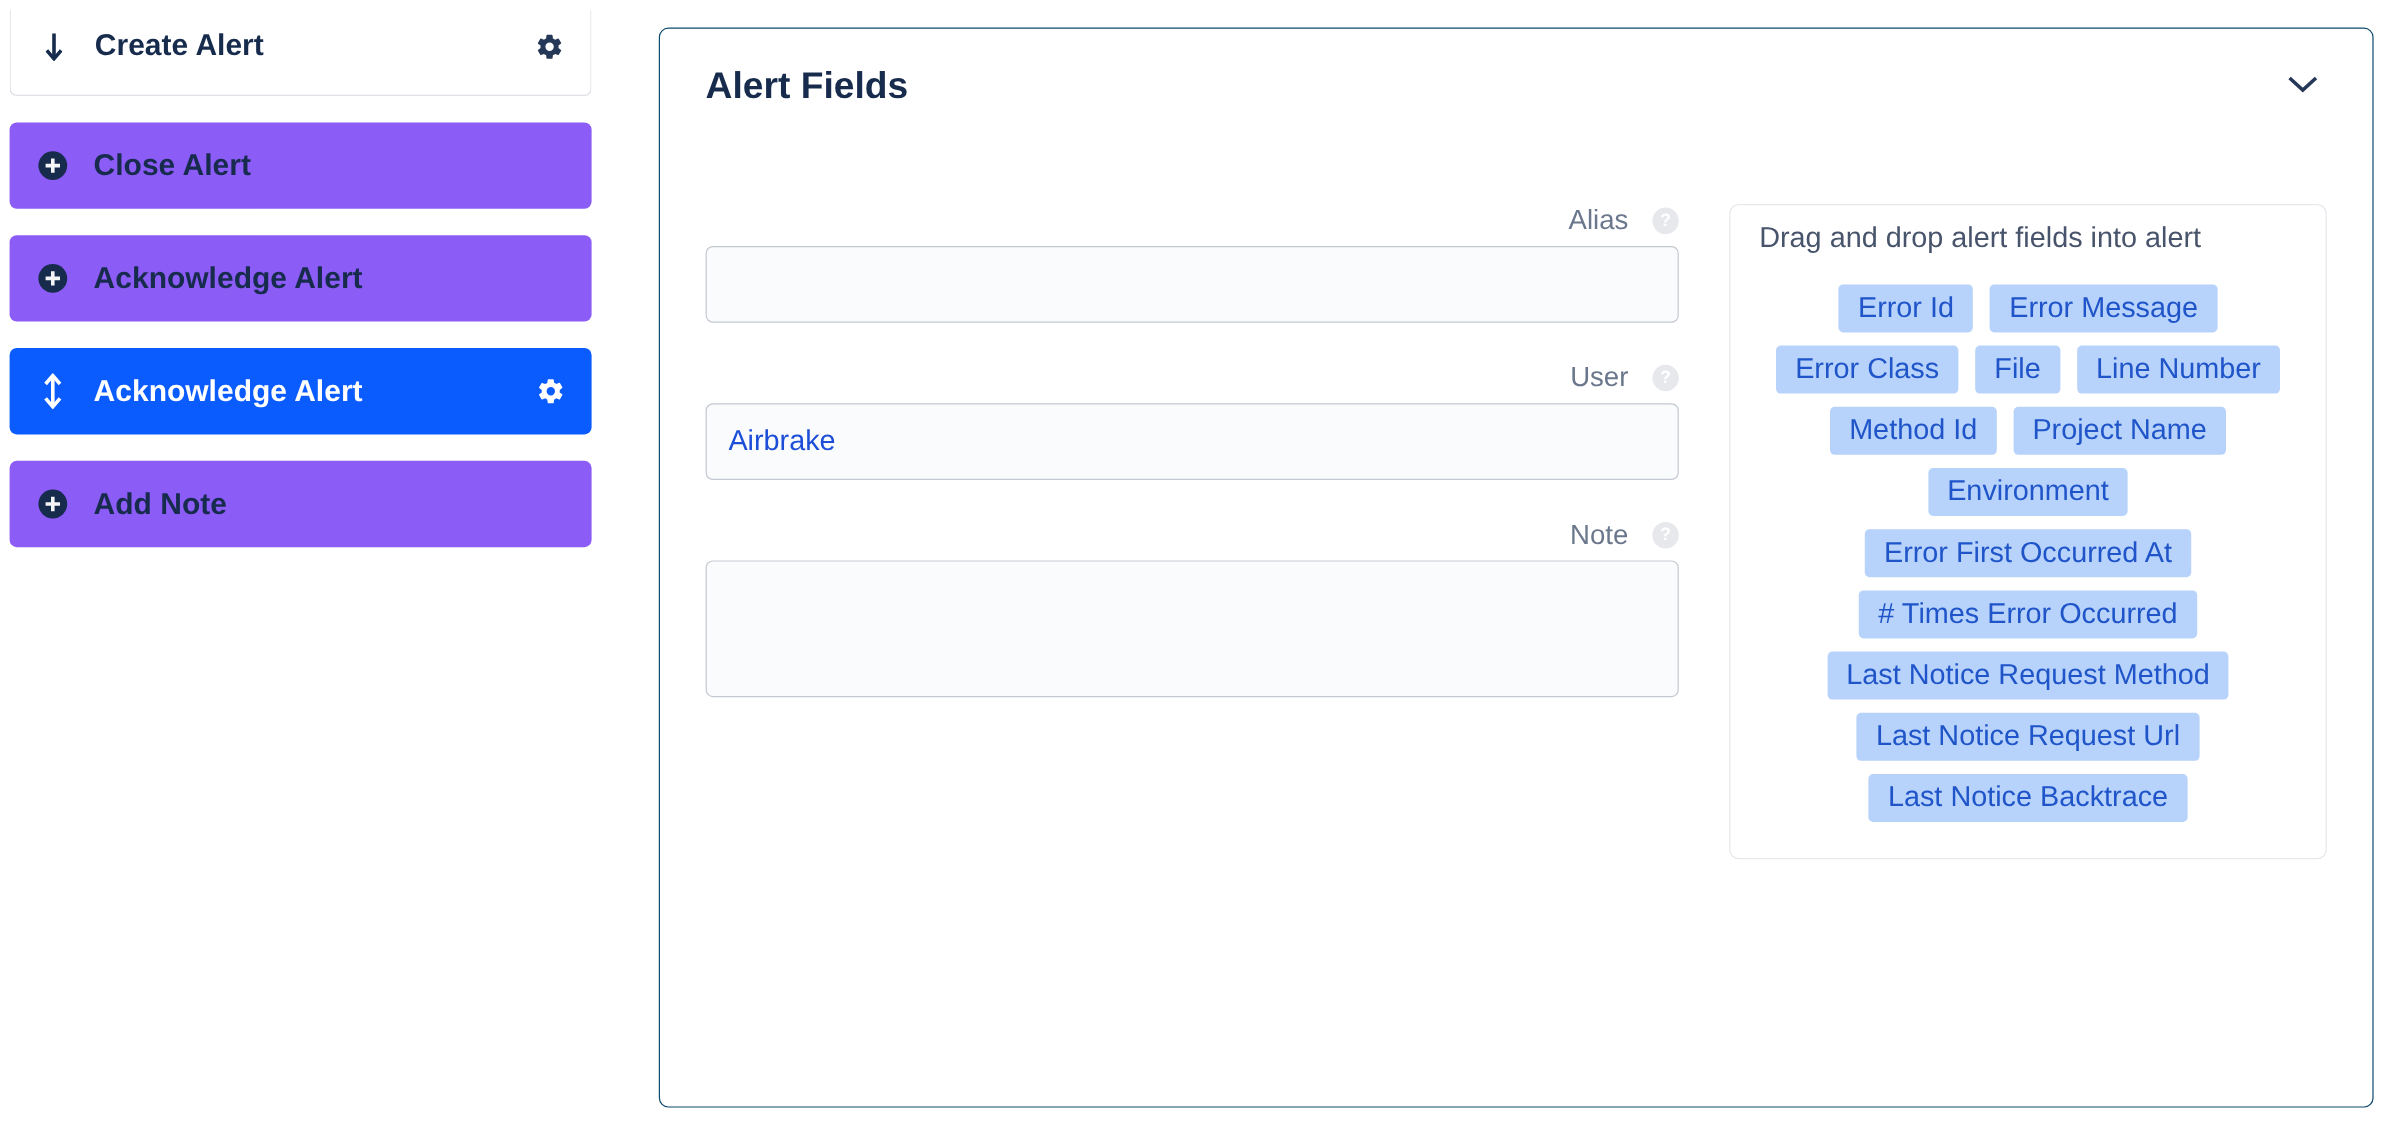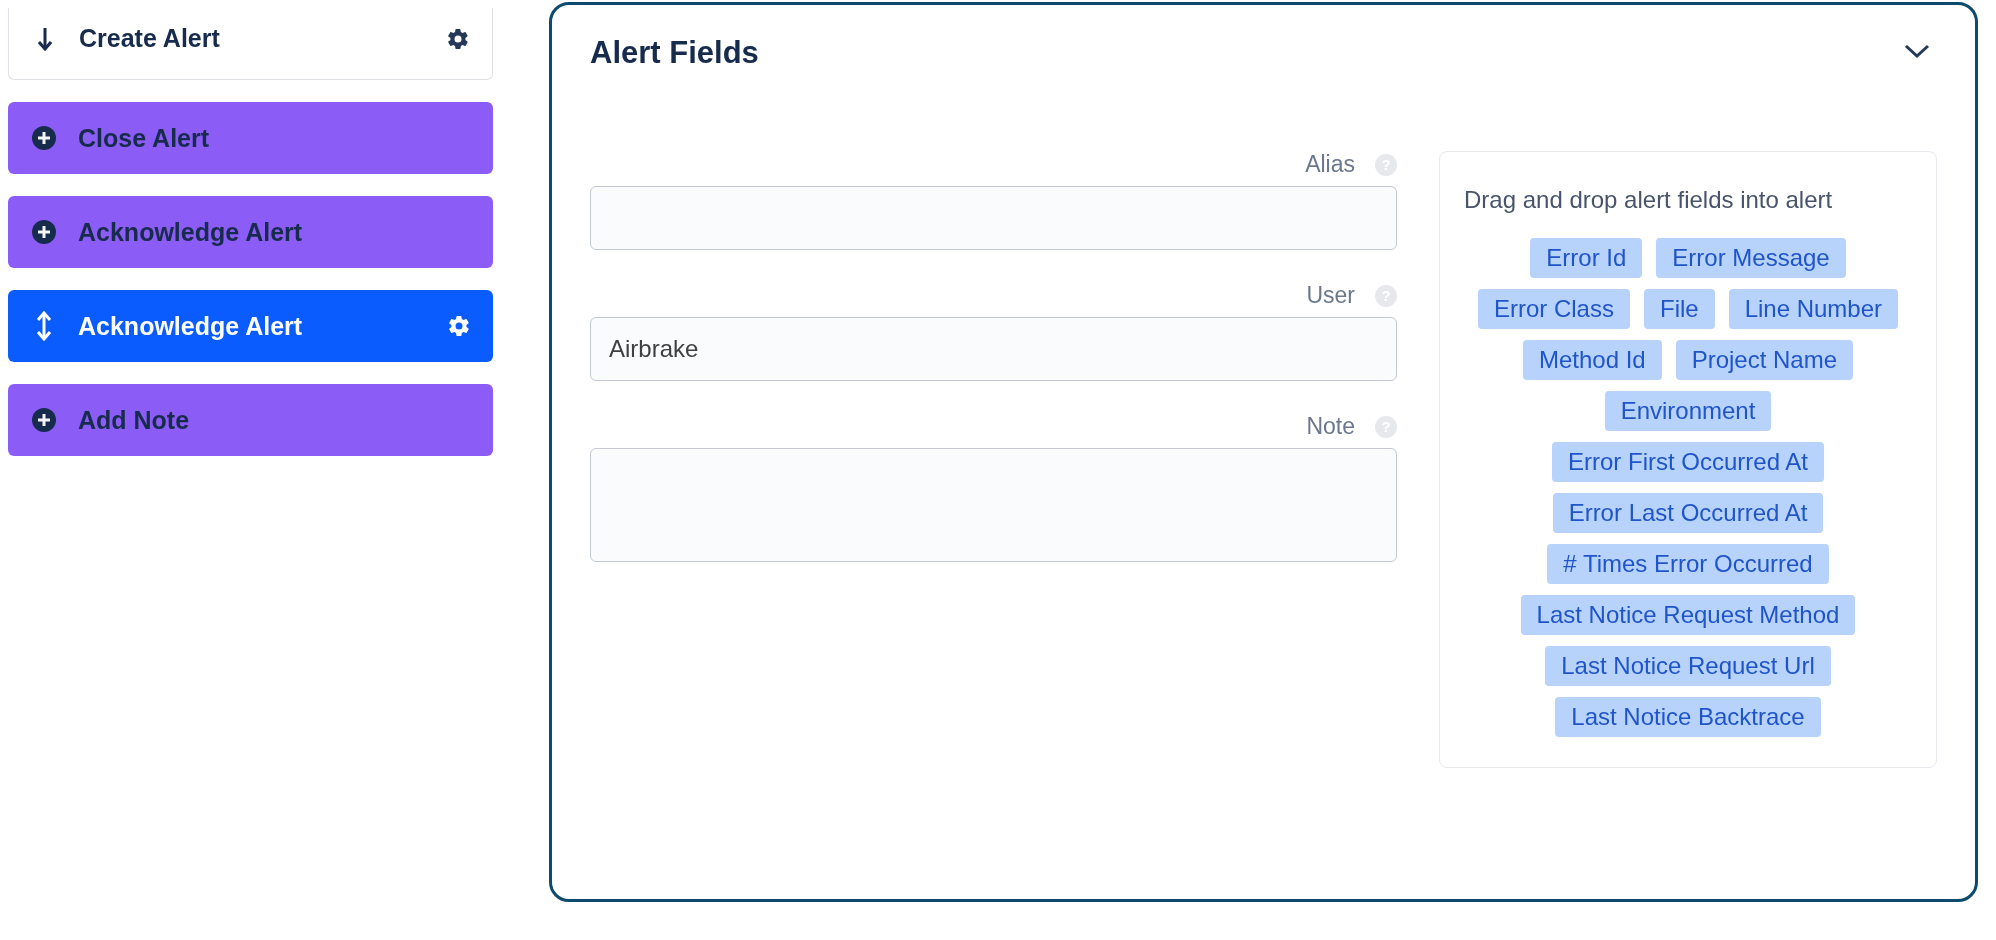--- a/index.html
+++ b/index.html
@@ -60,23 +60,23 @@
       align-items: center;
     }
     .side-item.selected {
       background: #0b5cff;
       color: #ffffff;
     }
 
     
     .panel {
       flex: 1;
-      border: 3px solid #0c4a6e;
-      border-radius: 20px;
-      margin-top: 2px;
+      border: 1px solid #0c4a6e;
+      border-radius: 8px;
+      margin-top: 23px;
       margin-right: 10px;
       padding: 30px 38px 46px 38px;
       min-height: 900px;
       position: relative;
     }
     .panel-header {
       display: flex;
       align-items: center;
       justify-content: space-between;
     }
@@ -123,31 +123,31 @@
       display: inline-flex;
       align-items: center;
       justify-content: center;
     }
     .input, .textarea {
       width: 100%;
       border: 1px solid #c4c9d1;
       border-radius: 6px;
       background: #fafbfc;
       font-size: 24px;
-      color: #404040;
+      color: #1d4ed8;
       padding: 8px 18px;
     }
     .input { height: 64px; }
     .textarea { height: 114px; resize: none; font-family: inherit; }
 
     
     .palette {
       border: 1px solid #e5e8ec;
       border-radius: 8px;
-      padding: 32px 24px 30px 24px;
+      padding: 12px 24px 30px 24px;
     }
     .palette-title {
       font-size: 24px;
       color: #48546b;
       line-height: 1.35;
       margin-bottom: 22px;
     }
     .tag-wrap {
       display: flex;
       flex-wrap: wrap;
@@ -282,21 +282,20 @@
         <div class="tag-wrap" id="tag-wrap">
             <span class="tag">Error Id</span>
             <span class="tag">Error Message</span>
             <span class="tag">Error Class</span>
             <span class="tag">File</span>
             <span class="tag">Line Number</span>
             <span class="tag">Method Id</span>
             <span class="tag">Project Name</span>
             <span class="tag">Environment</span>
             <span class="tag">Error First Occurred At</span>
-            <span class="tag">Error Last Occurred At</span>
             <span class="tag"># Times Error Occurred</span>
             <span class="tag">Last Notice Request Method</span>
             <span class="tag">Last Notice Request Url</span>
             <span class="tag">Last Notice Backtrace</span>
           </div>
       </aside>
 
     </div>
   </section>
 

